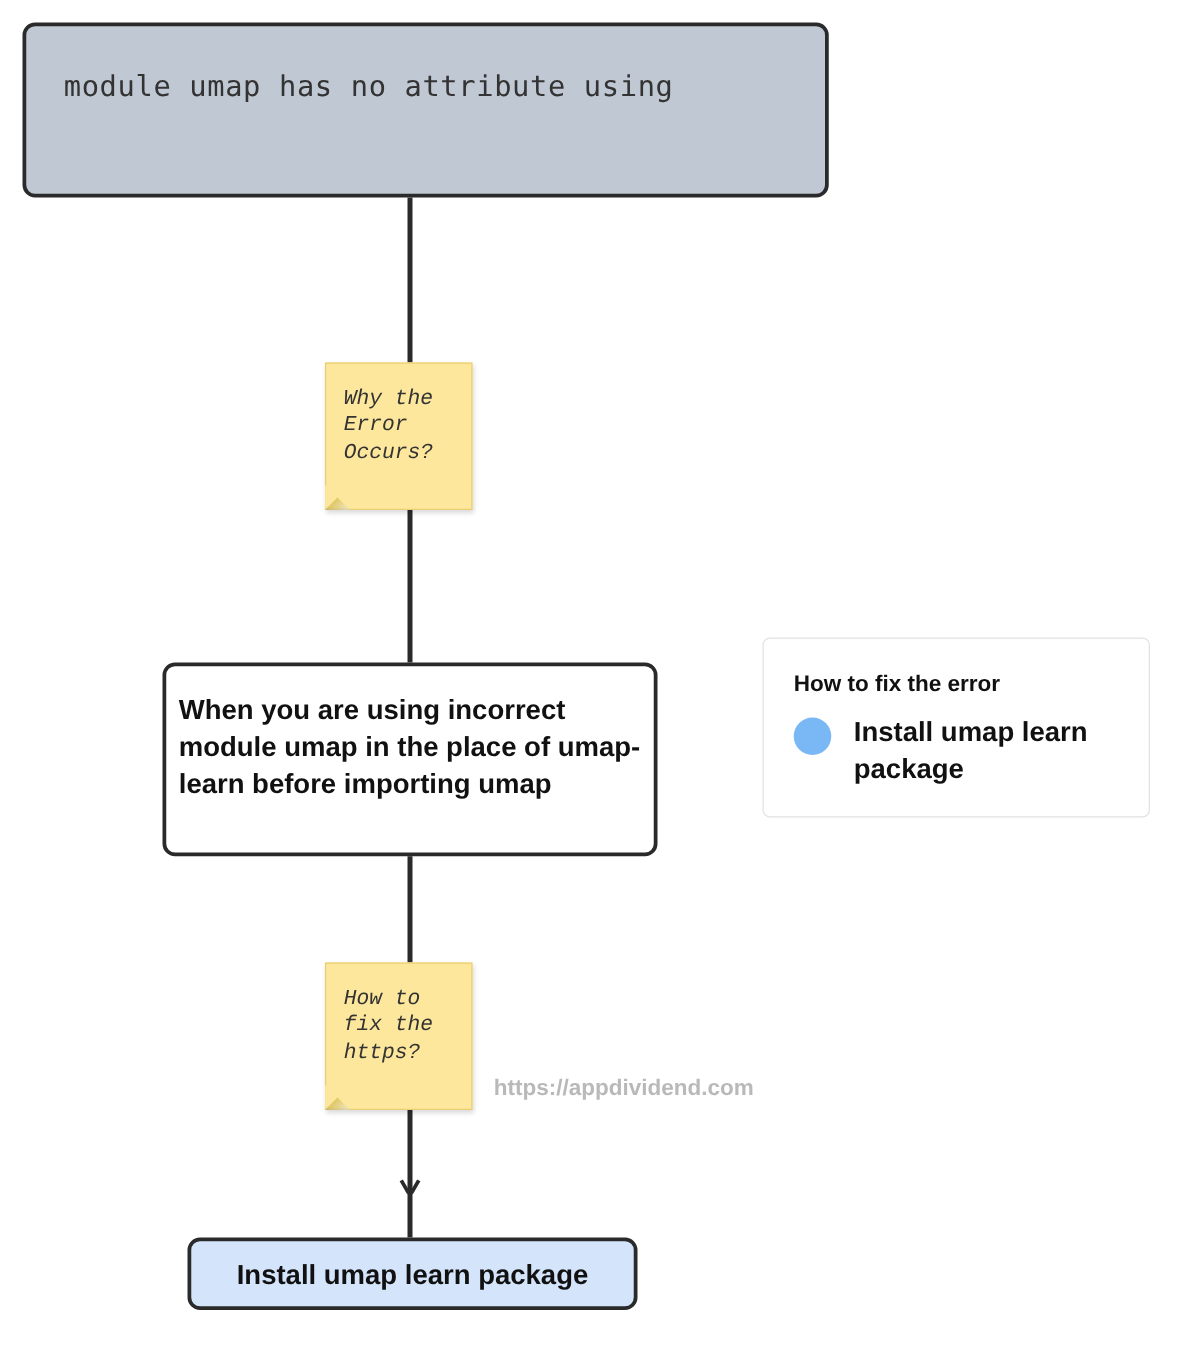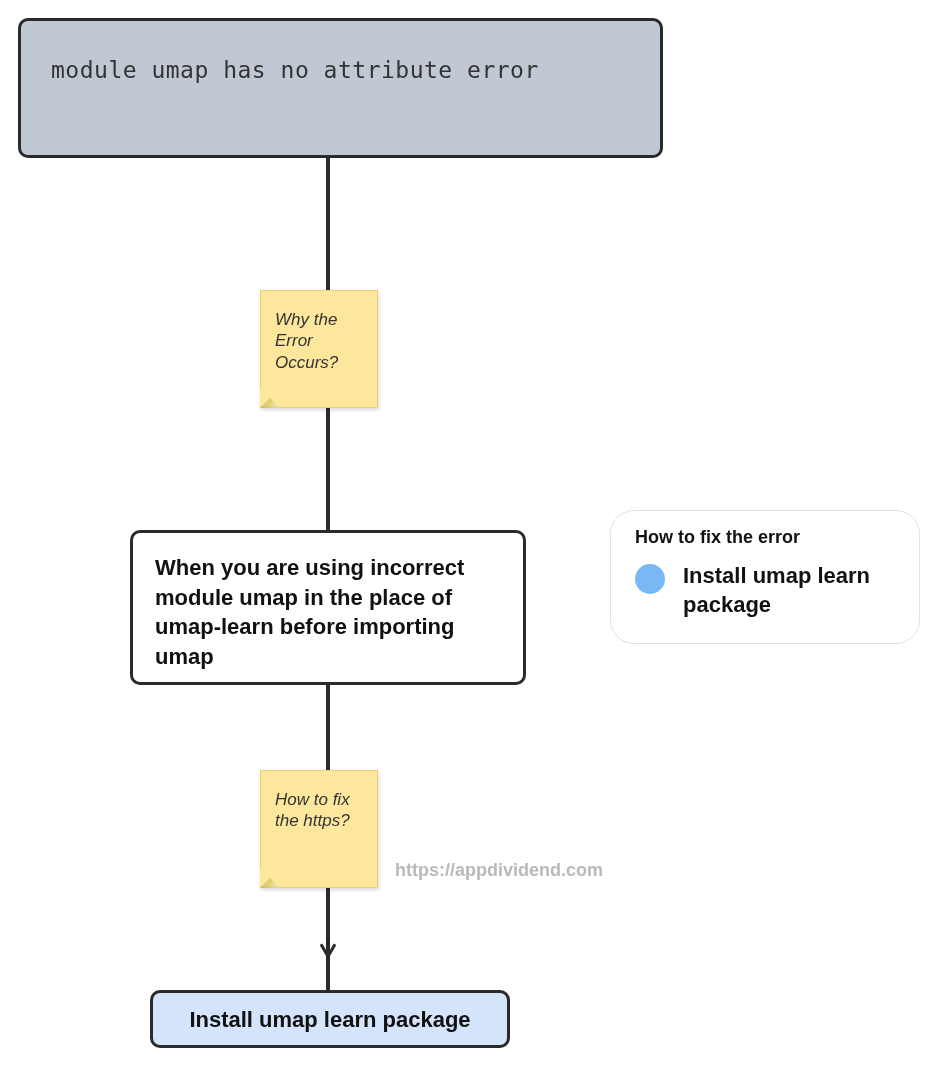--- a/index.html
+++ b/index.html
@@ -37,41 +37,42 @@
     width: 118px;
     height: 118px;
     background: #fde79c;
     border: 1px solid #e9cf6f;
     padding: 18px 14px;
     font-size: 17px;
     font-style: italic;
     color: #333;
     line-height: 1.25;
     box-shadow: 1px 2px 4px rgba(0,0,0,0.15);
+    font-family: Liberation Mono, monospace;
   }
   .sticky::after {
     content: "";
     position: absolute;
     bottom: -1px;
     left: -1px;
     width: 20px;
     height: 20px;
     background: linear-gradient(135deg, #fde79c 0%, #fde79c 48%, #e0c868 52%, #f5ecc8 100%);
     clip-path: polygon(0 0, 100% 100%, 0 100%);
     box-shadow: -1px -1px 2px rgba(0,0,0,0.1) inset;
   }
   .sticky1 { left: 260px; top: 290px; }
   .sticky2 { left: 260px; top: 770px; }
   .explain-box {
     left: 130px;
     top: 530px;
     width: 396px;
     height: 155px;
     background: #fff;
-    padding: 20px 22px;
+    padding: 20px 10px;
     font-size: 22px;
     font-weight: 700;
     color: #111;
     line-height: 1.35;
   }
   .solution-box {
     left: 150px;
     top: 990px;
     width: 360px;
     height: 58px;
@@ -81,23 +82,23 @@
     font-weight: 700;
     color: #111;
     text-align: center;
   }
   .legend {
     position: absolute;
     left: 610px;
     top: 510px;
     width: 310px;
     border: 1px solid #e2e2e2;
-    border-radius: 24px;
+    border-radius: 6px;
     background: #fff;
-    padding: 16px 24px 24px 24px;
+    padding: 26px 24px 24px 24px;
   }
   .legend-title {
     font-size: 18px;
     font-weight: 700;
     color: #111;
     margin-bottom: 14px;
   }
   .legend-row {
     display: flex;
     align-items: flex-start;
@@ -137,21 +138,21 @@
 <body>
 
 <div class="connector" style="left:326px; top:158px; height:132px;"></div>
 <div class="connector" style="left:326px; top:408px; height:122px;"></div>
 <div class="connector" style="left:326px; top:685px; height:85px;"></div>
 <div class="connector" style="left:326px; top:888px; height:102px;"></div>
 <div class="arrowtip" style="left:318px; top:948px; transform:rotate(60deg);"></div>
 <div class="arrowtip" style="left:326px; top:948px; transform:rotate(-60deg);"></div>
 
 <div class="node error-box">
-  <span>module umap has no attribute error</span>
+  <span>module umap has no attribute using</span>
 </div>
 
 <div class="sticky sticky1">
   <span>Why the Error Occurs?</span>
 </div>
 
 <div class="node explain-box">
   <span>When you are using incorrect module umap in the place of umap-learn before importing umap</span>
 </div>
 

